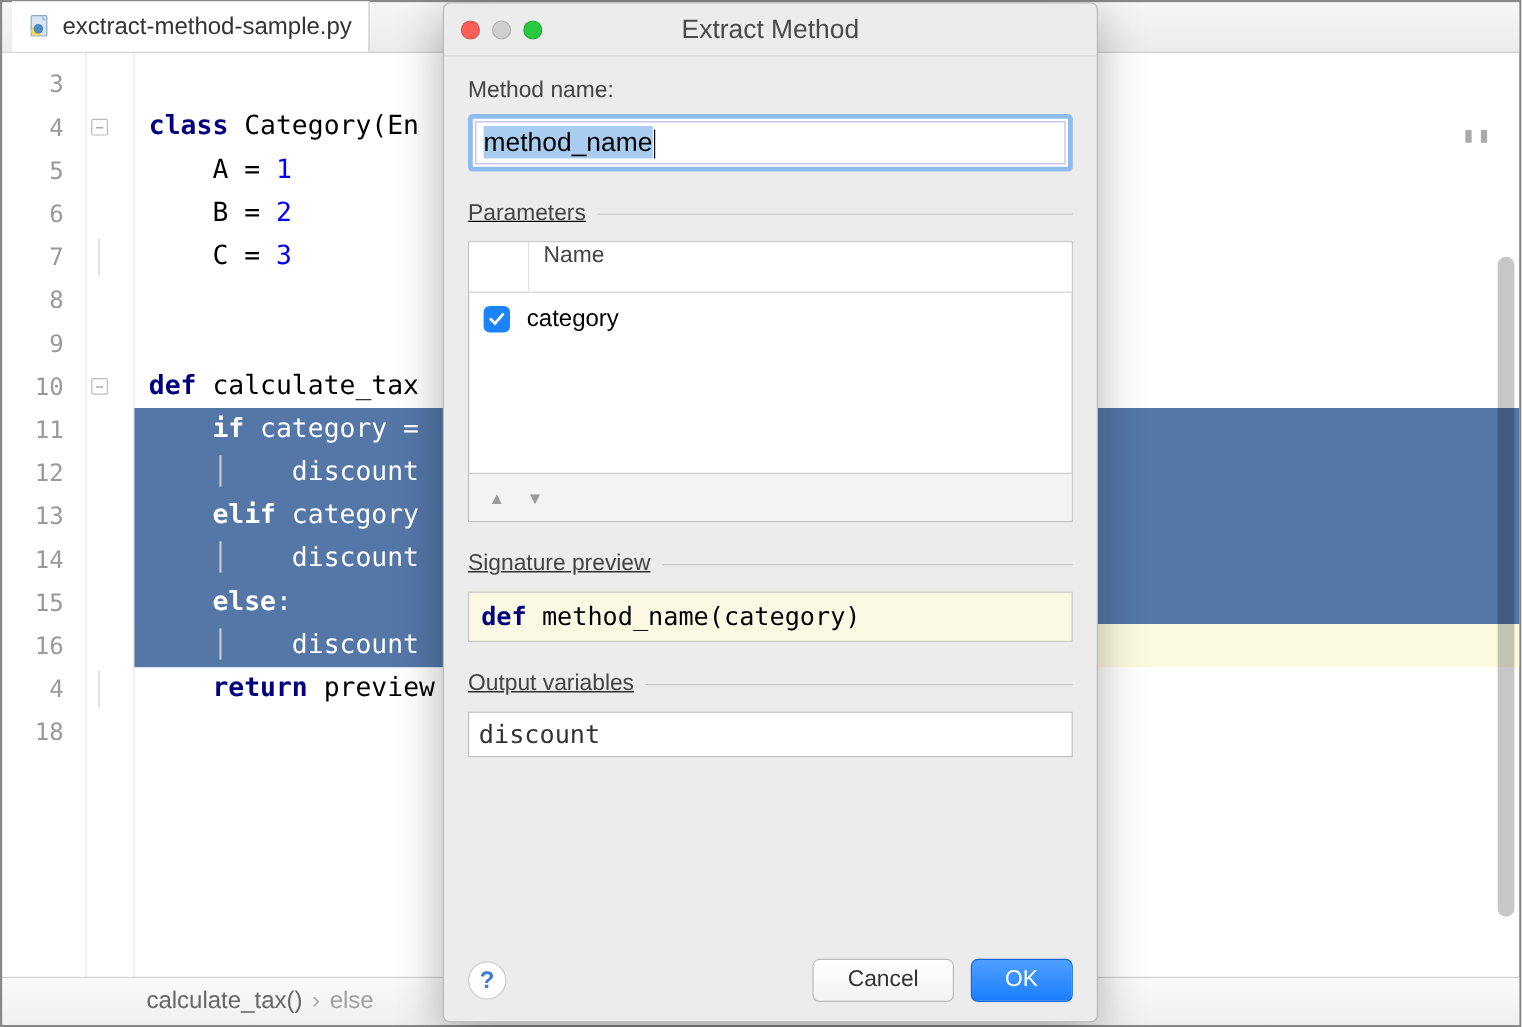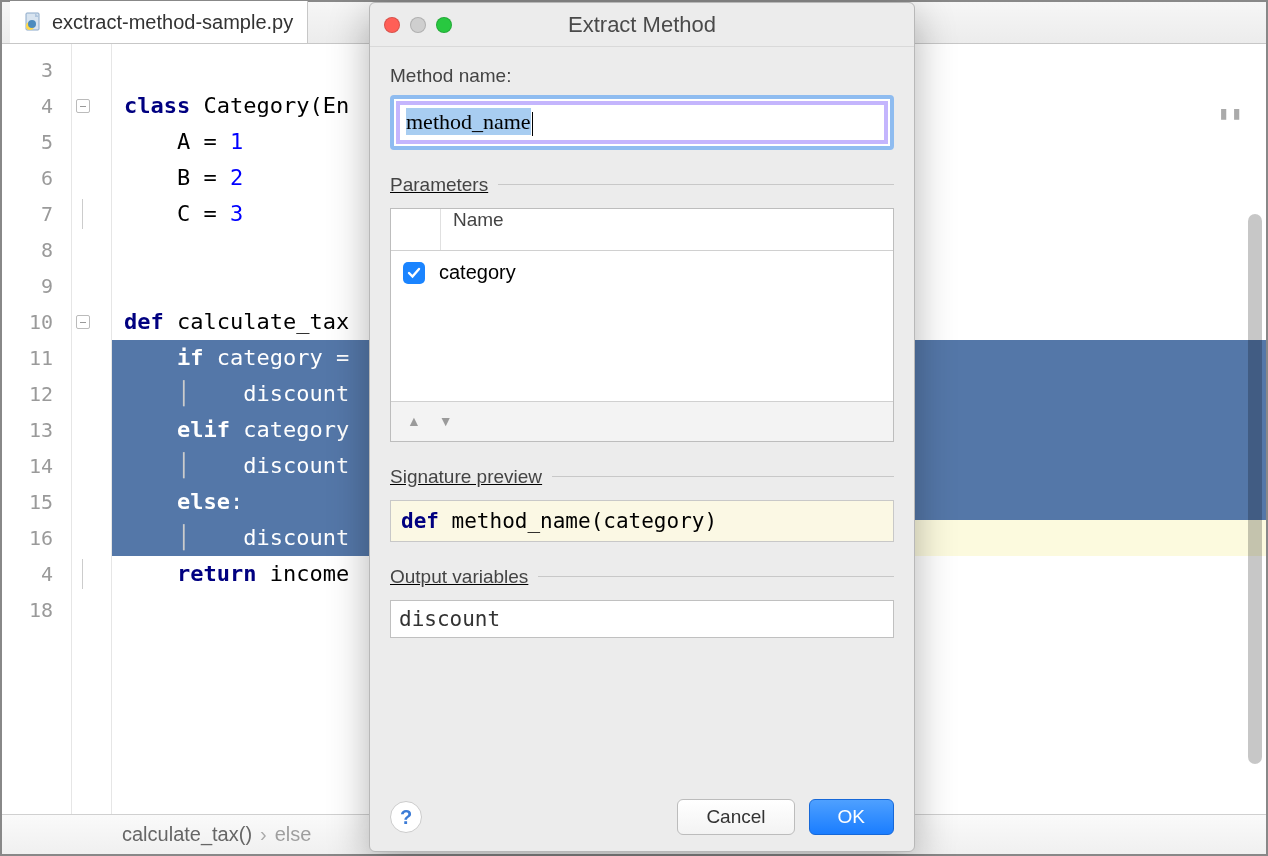--- a/index.html
+++ b/index.html
@@ -70,21 +70,21 @@
 .sig-box .kw2 { color:#000080; font-weight:bold; }
 
 .out-box { border:1px solid #c0c0c0; background:#fff; padding:6px 8px; font-family: Menlo, monospace; font-size:21px; color:#333; }
 
 .dlg-foot { display:flex; align-items:center; padding:16px 20px; gap:14px; }
 .help-btn { width:32px; height:32px; border-radius:50%; border:1px solid #ccc; background:#fff; color:#3b7bd6; font-size:20px; font-weight:bold; display:flex; align-items:center; justify-content:center; }
 .spacer { flex:1; }
 .btn { height:36px; padding:0 28px; border-radius:6px; font-size:19px; border:1px solid #bcbcbc; background:linear-gradient(#fff,#f3f3f3); color:#333; }
 .btn.primary { background:linear-gradient(#4ea0ff,#1a7dff); border:1px solid #1668d8; color:#fff; }
 
-.method-input { position:relative; display:inline-block; font-family: Liberation Serif, serif; font-size:22px; background:#fff; border:4px solid #c4b5fd; padding:4px 6px; width:100%; }
+.method-input { position:relative; display:inline-block; font-family: Liberation Sans, sans-serif; font-size:22px; background:#fff; border:1px solid #c4b5fd; padding:4px 6px; width:100%; }
 .method-input .cursor { display:inline-block; width:1px; height:24px; background:#000; vertical-align:middle; margin-left:1px; }
 </style>
 </head>
 <body>
 
 <div class="editor-wrap">
 
   <div class="tab-bar">
     <div class="tab">
       <span class="py-icon">
@@ -156,21 +156,21 @@
       <div class="ln"><span class="code-text"><span>    C = </span><span class="num">3</span></span></div>
       <div class="ln"><span class="code-text"> </span></div>
       <div class="ln"><span class="code-text"> </span></div>
       <div class="ln"><span class="code-text"><span class="kw">def</span><span> calculate_tax</span></span></div>
       <div class="ln"><span class="code-text sel-white">    <span style="font-weight:bold;">if</span><span> category =</span></span></div>
       <div class="ln"><span class="code-text sel-white">    <span class="guide">│</span><span>    discount </span></span></div>
       <div class="ln"><span class="code-text sel-white">    <span style="font-weight:bold;">elif</span><span> category</span></span></div>
       <div class="ln"><span class="code-text sel-white">    <span class="guide">│</span><span>    discount </span></span></div>
       <div class="ln"><span class="code-text sel-white">    <span style="font-weight:bold;">else</span><span>:</span></span></div>
       <div class="ln"><span class="code-text sel-white">    <span class="guide">│</span><span>    discount </span></span></div>
-      <div class="ln"><span class="code-text">    <span class="kw">return</span><span> income</span></span></div>
+      <div class="ln"><span class="code-text">    <span class="kw">return</span><span> preview</span></span></div>
       <div class="ln"><span class="code-text"> </span></div>
 
       <div class="pause-icon">▮▮</div>
     </div>
 
     <div class="vscroll">
       <div class="thumb"></div>
     </div>
   </div>
 

